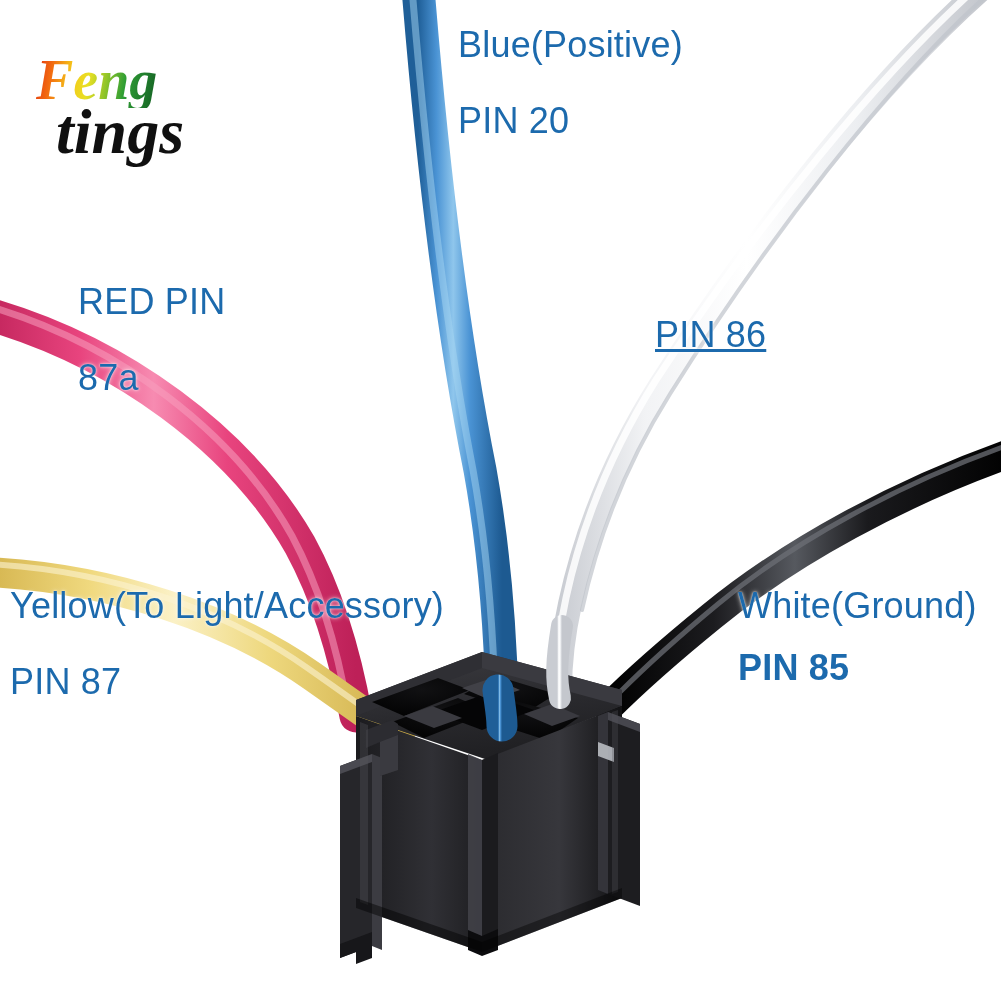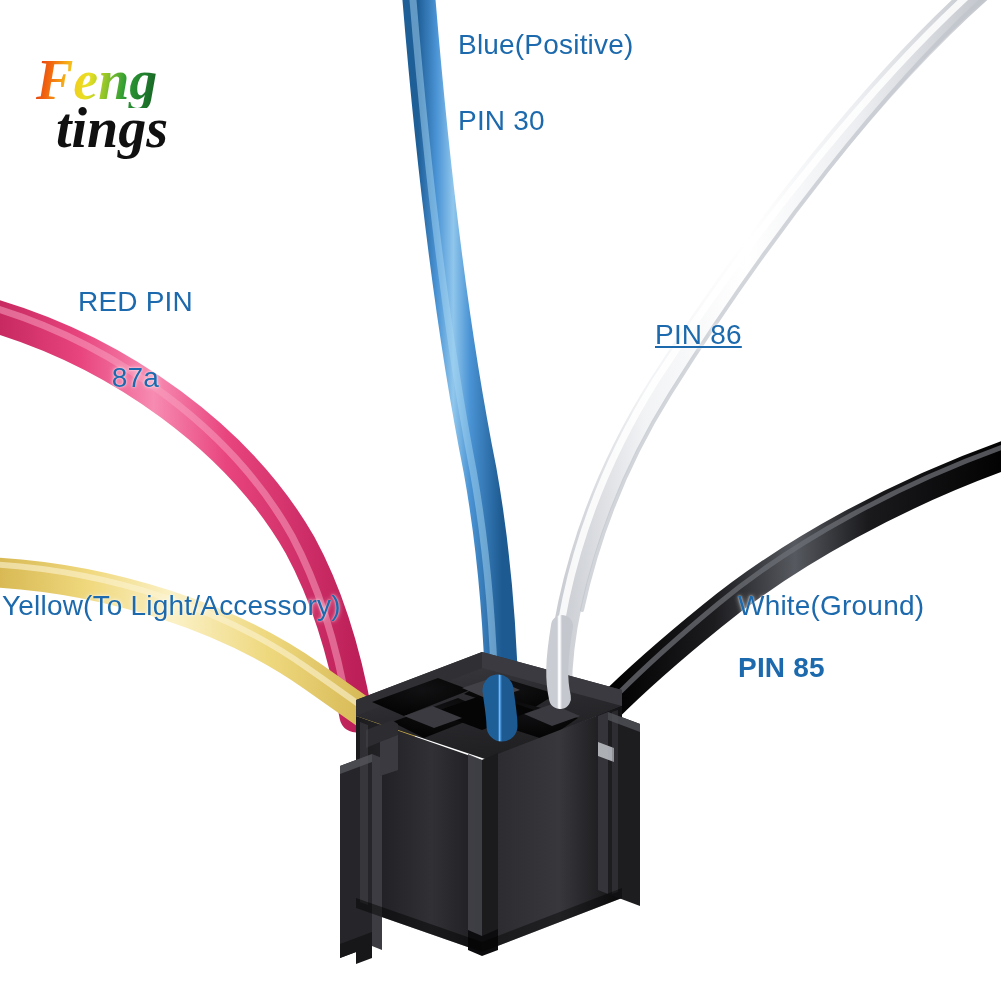--- a/index.html
+++ b/index.html
@@ -46,46 +46,46 @@
         #2f9e34 72%,
         #1f7a2c 88%,
         #155f22 100%);
     -webkit-background-clip:text;
     background-clip:text;
     color:transparent;
     -webkit-text-fill-color:transparent;
   }
   .logo-tings{
     left:32px;top:48px;
-    font-size:56px;
+    font-size:64px;
     color:#101010;
   }
 
   
   .label{
     position:absolute;
     color:#1c6aad;
-    font-size:28px;
+    font-size:36px;
     line-height:42px;
     white-space:nowrap;
     letter-spacing:.2px;
     text-shadow:0 0 2px rgba(255,255,255,.85),
                 0 0 5px rgba(255,255,255,.7);
   }
   .label .ln2{display:block;}
 
   #label-blue   { left:458px; top:24px; }
   #label-white  { left:655px; top:280px; }
   #label-red    { left:78px;  top:281px; }
-  #label-yellow { left:2px;   top:585px; }
+  #label-yellow { left:10px;   top:585px; }
   #label-black  { left:738px; top:585px; }
 
   #label-blue .ln2   { margin-top:34px; }
   #label-white .ln2  { margin-top:34px;text-decoration:underline; }
-  #label-red .ln2    { margin-top:34px;text-align:center; }
+  #label-red .ln2    { margin-top:34px; }
   #label-yellow .ln2 { margin-top:34px; }
   #label-black .ln2  { margin-top:20px;font-weight:bold; }
 </style>
 </head>
 <body>
 
 <div id="stage">
 
   <svg id="art" viewBox="0 0 1001 1001" xmlns="http://www.w3.org/2000/svg">
     <defs>
@@ -254,34 +254,35 @@
     </g>
   </svg>
 
   <div class="logo">
     <span class="logo-feng">Feng</span>
     <span class="logo-tings">tings</span>
   </div>
 
   <div class="label" id="label-blue">
     <span>Blue(Positive)</span>
-    <span class="ln2">PIN 30</span>
+    <span class="ln2">PIN 20</span>
   </div>
 
   <div class="label" id="label-white">
     <span class="ln2">PIN 86</span>
   </div>
 
   <div class="label" id="label-red">
     <span>RED PIN</span>
     <span class="ln2">87a</span>
   </div>
 
   <div class="label" id="label-yellow">
     <span>Yellow(To Light/Accessory)</span>
+    <span class="ln2">PIN 87</span>
   </div>
 
   <div class="label" id="label-black">
     <span>White(Ground)</span>
     <span class="ln2">PIN 85</span>
   </div>
 
 </div>
 
 </body></html>

